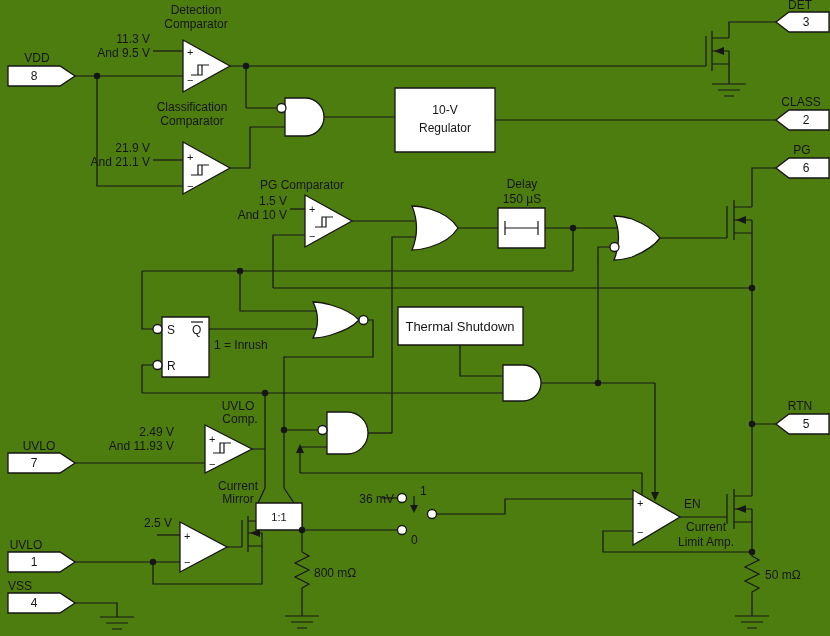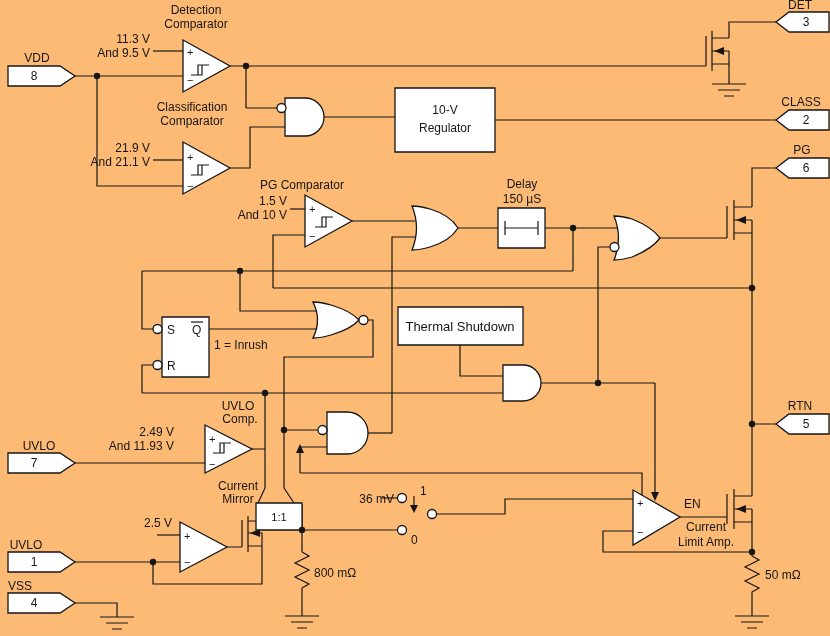--- a/index.html
+++ b/index.html
@@ -1,16 +1,16 @@
 <!DOCTYPE html>
 <html><head>
 <meta charset="utf-8">
 <style>
   html,body{margin:0;padding:0;background:#fff;}
-  .stage{position:relative;width:830px;height:636px;background:#fdba74;overflow:hidden;}
+  .stage{position:relative;width:830px;height:636px;background:#4d7c0f;overflow:hidden;}
   svg{display:block;}
   svg *{vector-effect:non-scaling-stroke;}
   .w{stroke:#161616;fill:none;stroke-width:1.2px;}
   .w2{stroke:#161616;fill:none;stroke-width:2px;}
   .sym{stroke:#161616;fill:#ffffff;stroke-width:1.3px;}
   .dot{fill:#161616;stroke:none;}
   .ah{fill:#161616;stroke:none;}
   text{font-family:"Liberation Sans","DejaVu Sans",sans-serif;fill:#161616;stroke:none;font-size:12px;}
   .t11{font-size:11px;}
   .t13{font-size:13px;}

